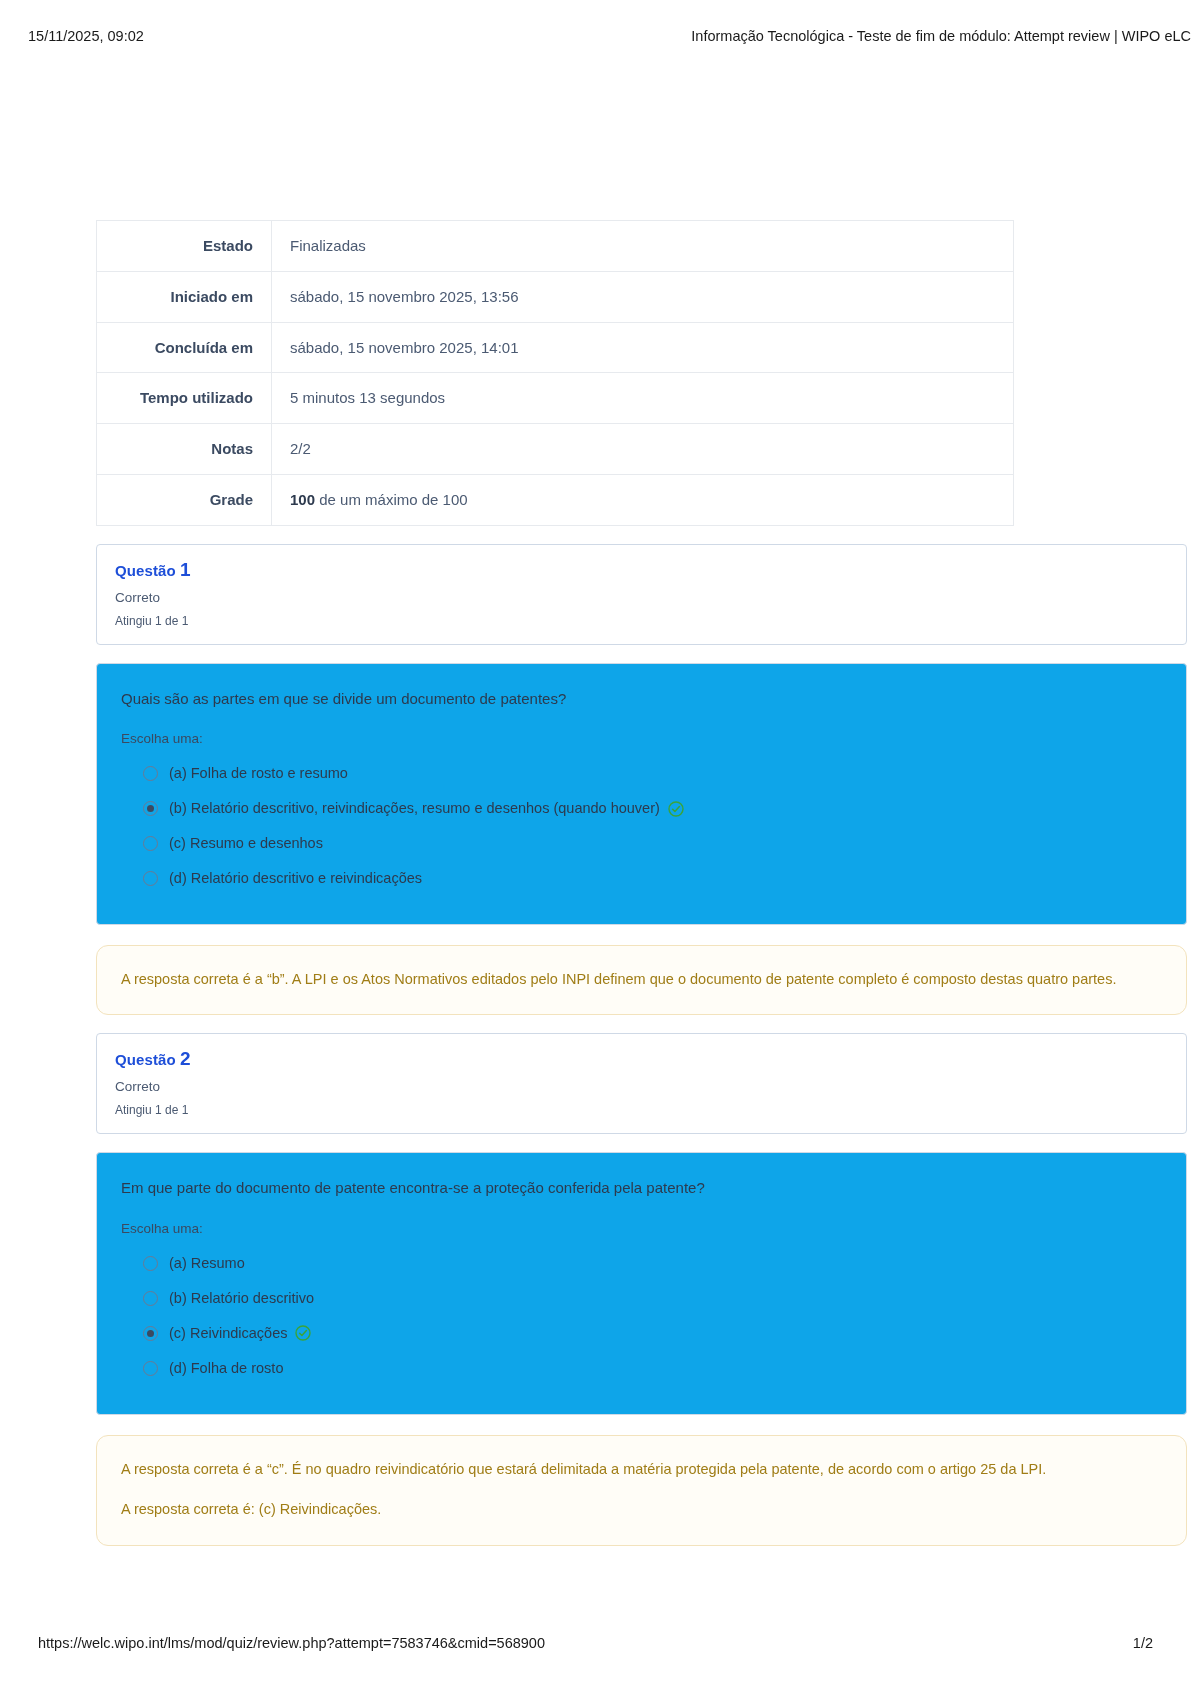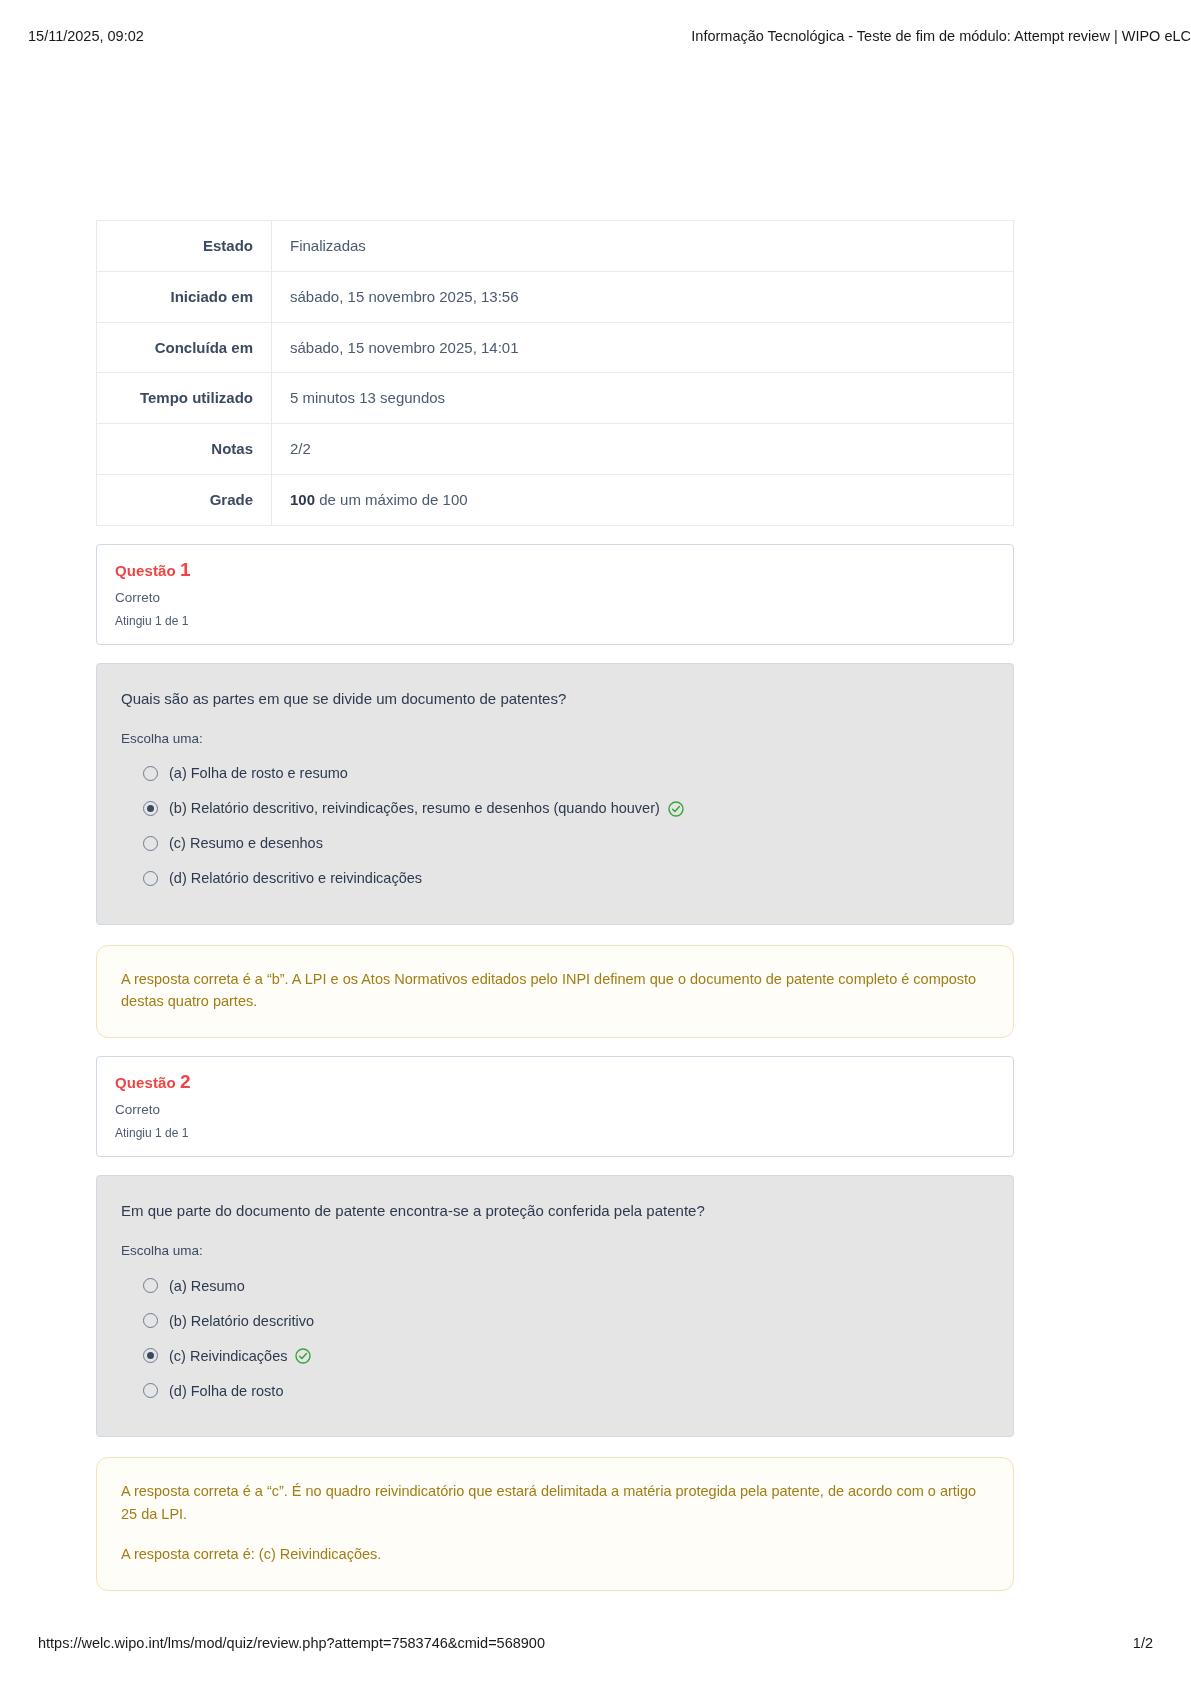--- a/index.html
+++ b/index.html
@@ -58,21 +58,21 @@
     position: absolute;
     right: 38px;
     white-space: nowrap;
   }
 
   
   .content {
     position: absolute;
     left: 96px;
     top: 220px;
-    width: 918px;
+    width: 1091px;
   }
 
   
   .summary-table {
     width: 918px;
     border-collapse: collapse;
     table-layout: fixed;
   }
   .summary-table tr { }
   .summary-table td {
@@ -104,21 +104,21 @@
   .q-info {
     margin-top: 18px;
     border: 1px solid #cfd9e6;
     border-radius: 4px;
     padding: 14px 18px 16px 18px;
     background: #fff;
   }
   .q-info .q-num {
     font-size: 15px;
     font-weight: bold;
-    color: #ef4444;
+    color: #1d4ed8;
     letter-spacing: 0.1px;
   }
   .q-info .q-num .num {
     font-size: 19px;
     font-weight: bold;
   }
   .q-info .q-state {
     margin-top: 9px;
     font-size: 13.5px;
     color: #4b5a72;
@@ -128,21 +128,21 @@
     font-size: 12px;
     color: #4b5a72;
   }
 
   
   .q-body {
     margin-top: 18px;
     border: 1px solid #cfd9e6;
     border-radius: 4px;
     padding: 24px 24px 26px 24px;
-    background: #e5e5e5;
+    background: #0ea5e9;
   }
   .q-text {
     font-size: 15px;
     color: #2d3a4e;
     line-height: 1.5;
   }
   .q-prompt {
     margin-top: 21px;
     font-size: 13.5px;
     color: #3b4a61;

